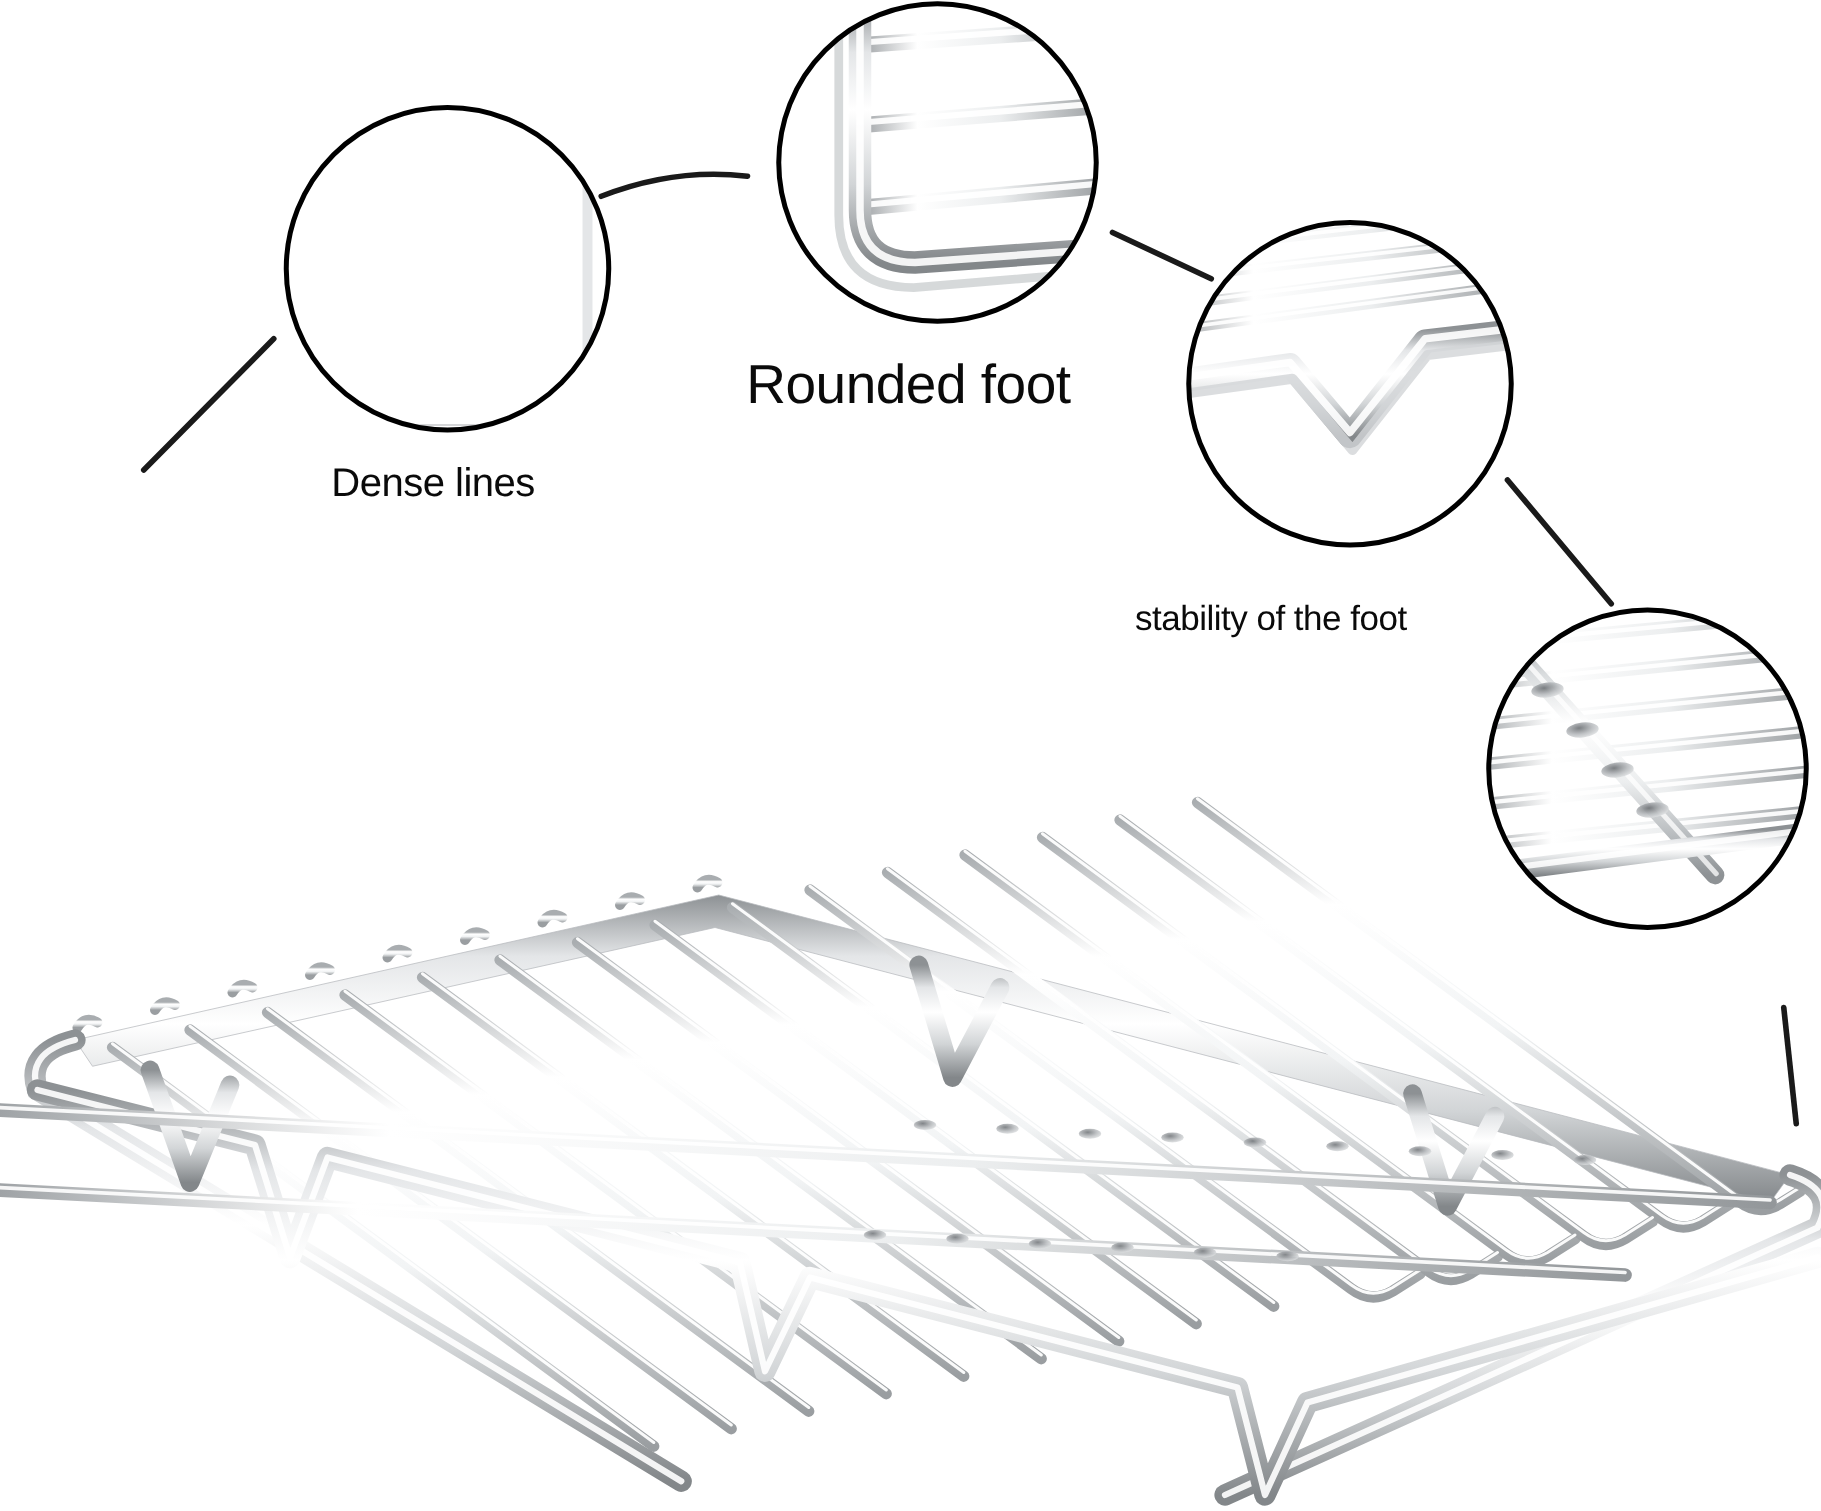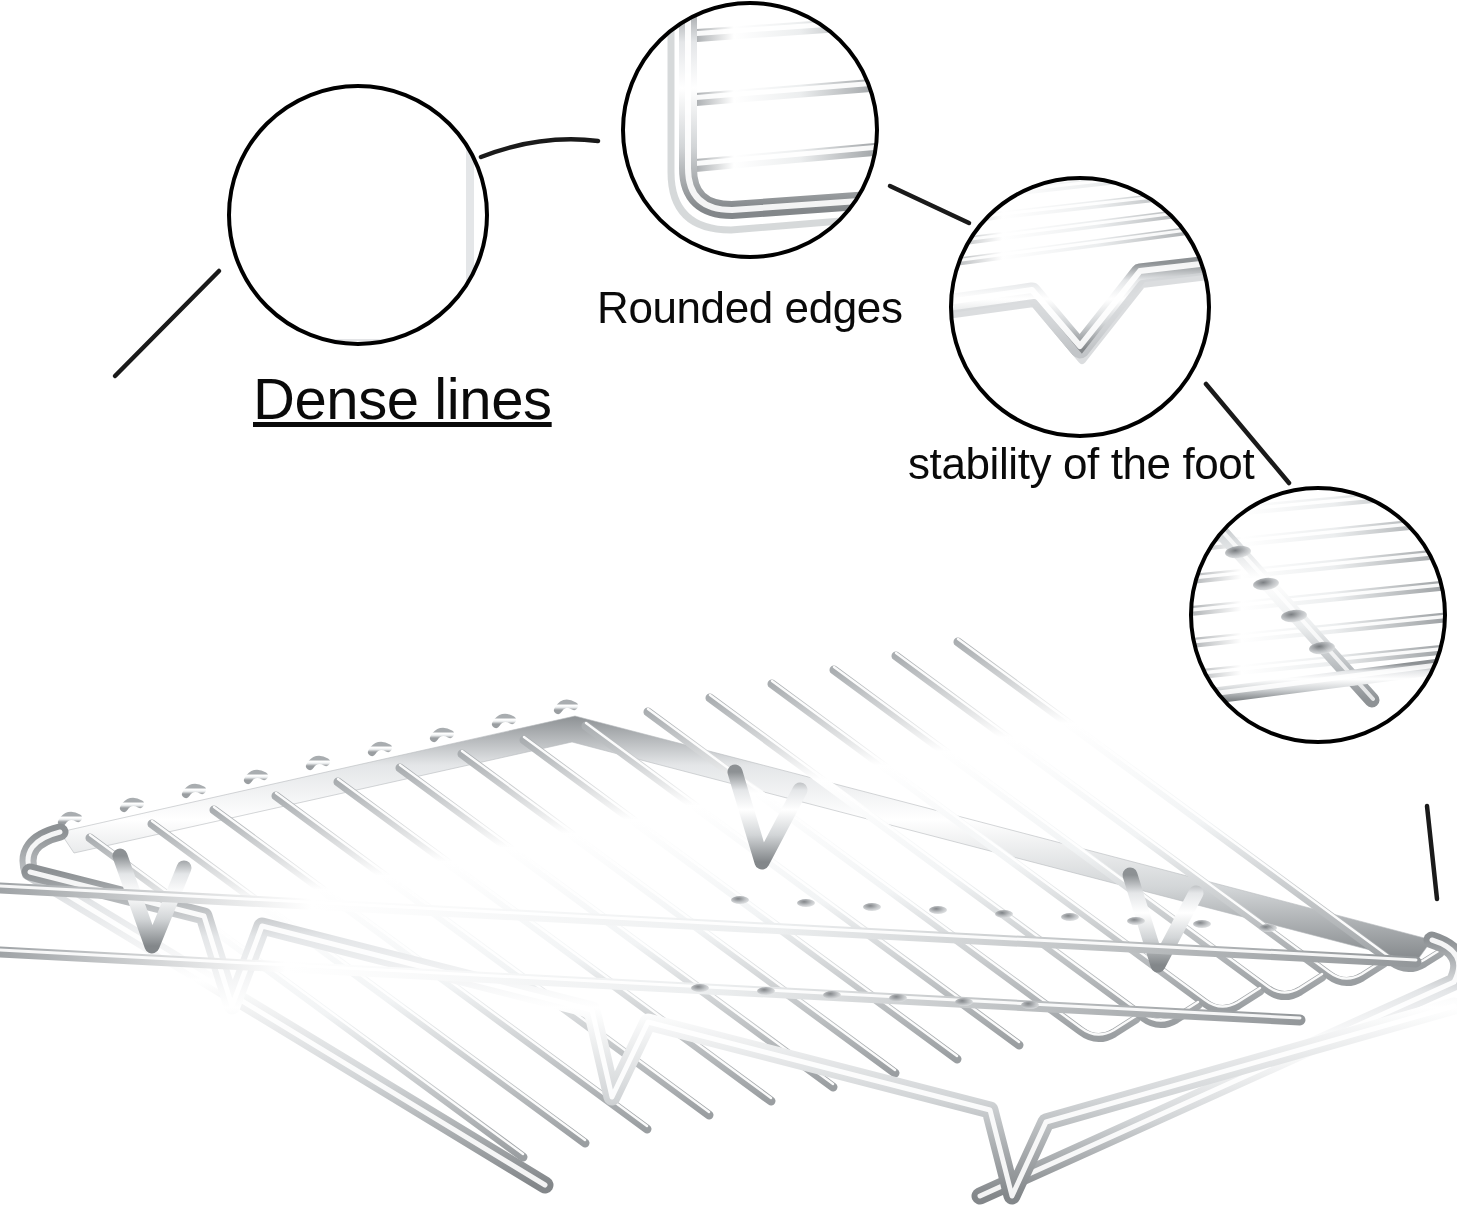--- a/index.html
+++ b/index.html
@@ -25,23 +25,23 @@
   }
   .callout-label {
     position: absolute;
     font-family: "Liberation Sans", sans-serif;
     font-weight: 400;
     color: #0a0a0a;
     white-space: nowrap;
     letter-spacing: -0.4px;
     line-height: 1;
   }
-  #label-dense   { left: 253px; top: 370px; font-size: 58px; text-decoration: underline; }
+  #label-dense   { left: 265px; top: 370px; font-size: 32px; }
   #label-rounded { left: 597px; top: 286px; font-size: 44px; }
-  #label-stability { left: 908px; top: 442px; font-size: 44px; }
+  #label-stability { left: 908px; top: 481px; font-size: 28px; }
   #label-thick   { left: 1249px; top: 752px; font-size: 44px; }
 </style>
 </head>
 <body>
 
 <div id="stage">
 
   <svg id="artboard" viewBox="0 0 1457 1209">
     <defs>
 
@@ -320,18 +320,18 @@
 
         <path d="M 1180 700 L 1460 664" fill="none" stroke="url(#frameGrad)" stroke-width="16" stroke-linecap="round"></path>
         <path d="M 1180 698 L 1460 662" fill="none" stroke="#ffffff" stroke-width="5" stroke-linecap="round" opacity="0.85"></path>
       </g>
       <circle cx="1318" cy="615" r="127" fill="none" stroke="#000000" stroke-width="4"></circle>
     </g>
   </svg>
 
   <div class="callout-label" id="label-dense">Dense lines</div>
 
-  <div class="callout-label" id="label-rounded">Rounded edges</div>
+  <div class="callout-label" id="label-rounded">Rounded foot</div>
 
   <div class="callout-label" id="label-stability">stability of the foot</div>
 
 
 </div>
 
 </body></html>

